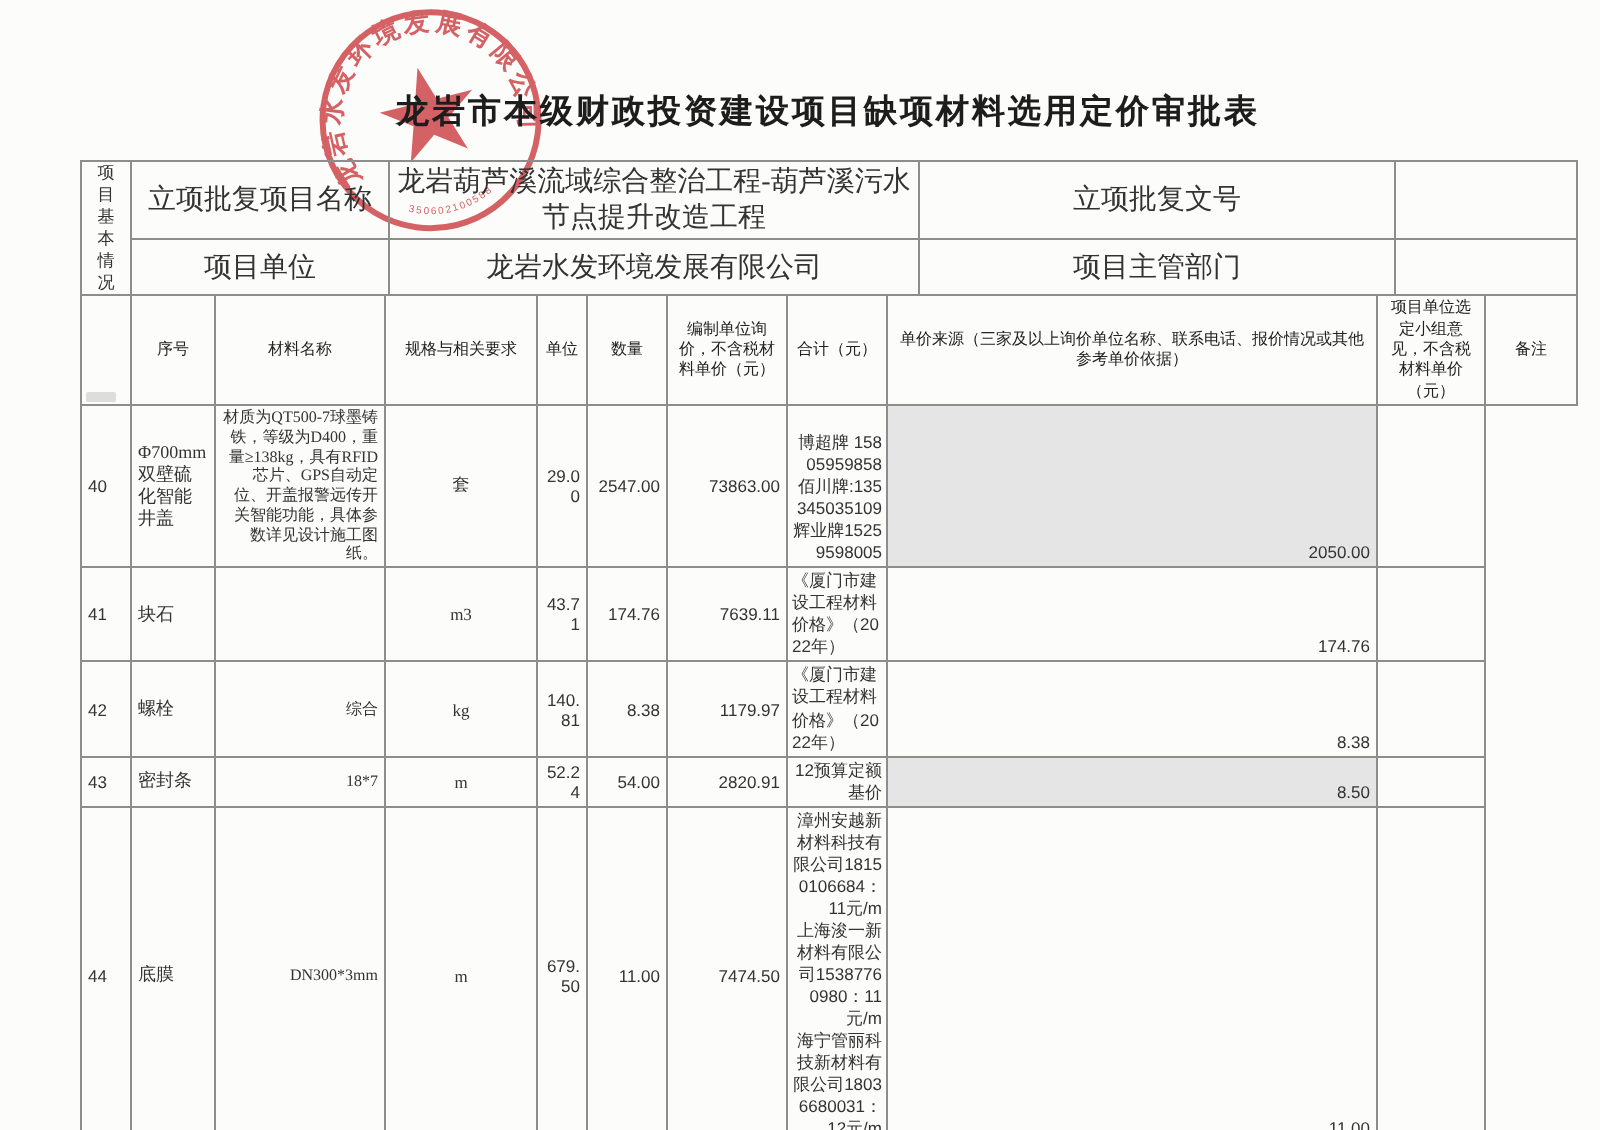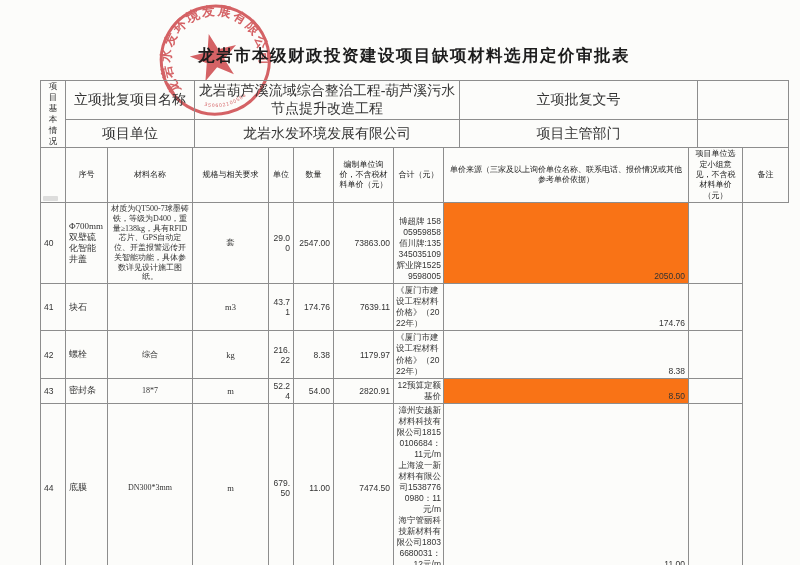--- a/index.html
+++ b/index.html
@@ -20,29 +20,29 @@
   }
   
   .info-side{font-size:8.5px;text-align:center;line-height:1.3;padding:0;}
   .info-label{text-align:center;font-size:14px;}
   .info-value{text-align:center;font-size:14px;}
   
   .narrowcol{position:relative;padding:0;}
   th.colhead{font-size:8px;line-height:1.3;text-align:center;vertical-align:middle;color:#222;}
   .c-no{text-align:left;font-family:"Liberation Sans",sans-serif;font-size:8.5px;}
   .c-name{text-align:left;font-size:9px;line-height:1.25;}
-  .c-spec{text-align:center;font-size:8px;line-height:1.22;vertical-align:middle;}
+  .c-spec{text-align:right;font-size:8px;line-height:1.22;vertical-align:middle;}
   .c-unit{text-align:center;font-size:8.5px;}
   .c-num{text-align:right;font-family:Liberation Sans, sans-serif;font-size:8.5px;}
   .c-src{font-size:8.5px;line-height:1.3;padding:1px 2px;}
   .c-src .srcline{white-space:pre-wrap;font-family:"Liberation Sans",sans-serif;font-size:8.5px;}
   .src-bottom{vertical-align:bottom;text-align:right;}
   .src-center{vertical-align:middle;}
   .c-sel{text-align:right;vertical-align:bottom;font-family:"Liberation Sans",sans-serif;font-size:8.5px;padding-bottom:2px;}
-  .hl{background:#f97316;}
+  .hl{background:#e5e5e5;}
   .c-rem{font-size:8px;}
   .corner-smudge{
     position:absolute;left:2px;bottom:1px;width:15px;height:5px;
     background:#c2c2c2;opacity:.55;border-radius:1px;
   }
   
   .stamp{
     position:absolute;left:146px;top:2px;width:140px;height:122px;
     transform:rotate(-14deg);opacity:.82;mix-blend-mode:multiply;pointer-events:none;
   }
@@ -156,21 +156,21 @@
             <div class="srcline">《厦门市建设工程材料价格》（2022年）</div>
           </td>
           <td class="c-sel">174.76</td>
           <td class="c-rem"></td>
         </tr>
         <tr style="height: 19px;">
           <td class="c-no">42</td>
           <td class="c-name">螺栓</td>
           <td class="c-spec">综合</td>
           <td class="c-unit">kg</td>
-          <td class="c-num">216.22</td>
+          <td class="c-num">140.81</td>
           <td class="c-num">8.38</td>
           <td class="c-num">1179.97</td>
           <td class="c-src src-center">
             <div class="srcline">《厦门市建设工程材料价格》（2022年）</div>
           </td>
           <td class="c-sel">8.38</td>
           <td class="c-rem"></td>
         </tr>
         <tr style="height: 22px;">
           <td class="c-no">43</td>

